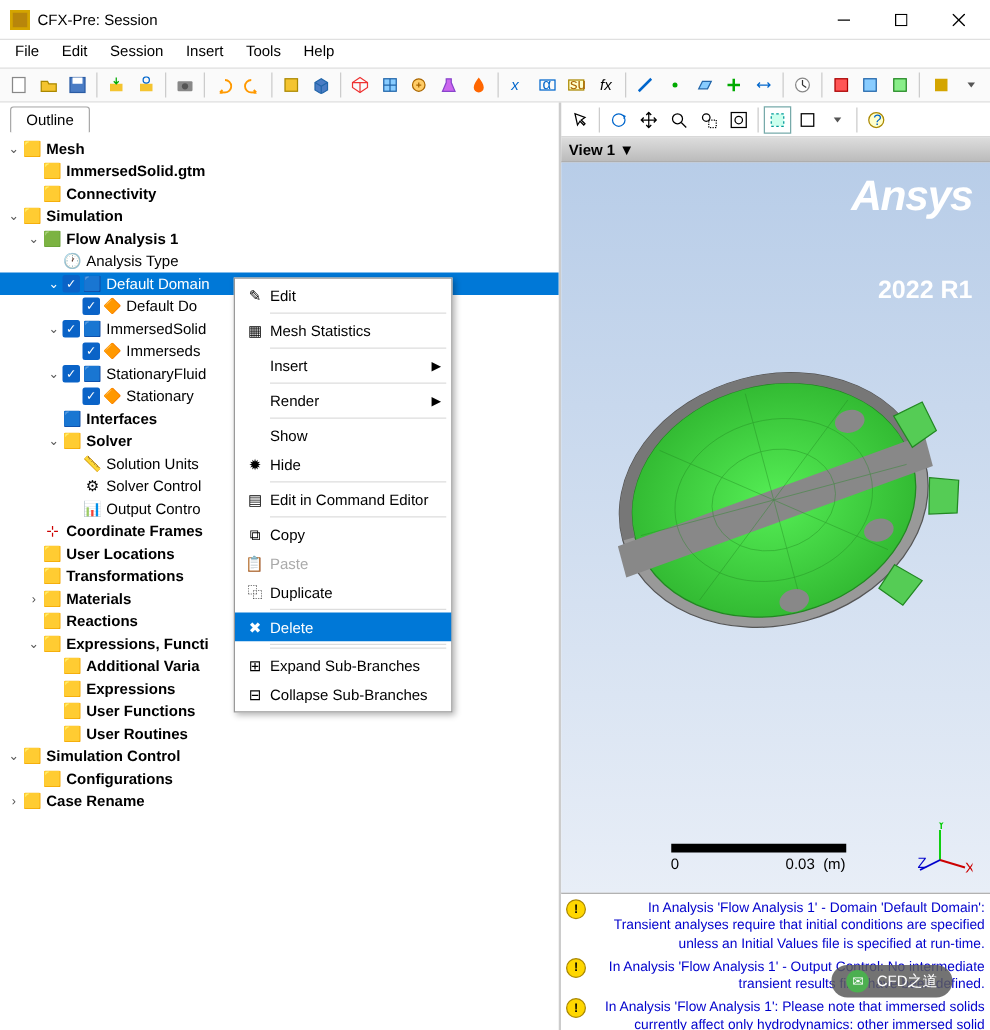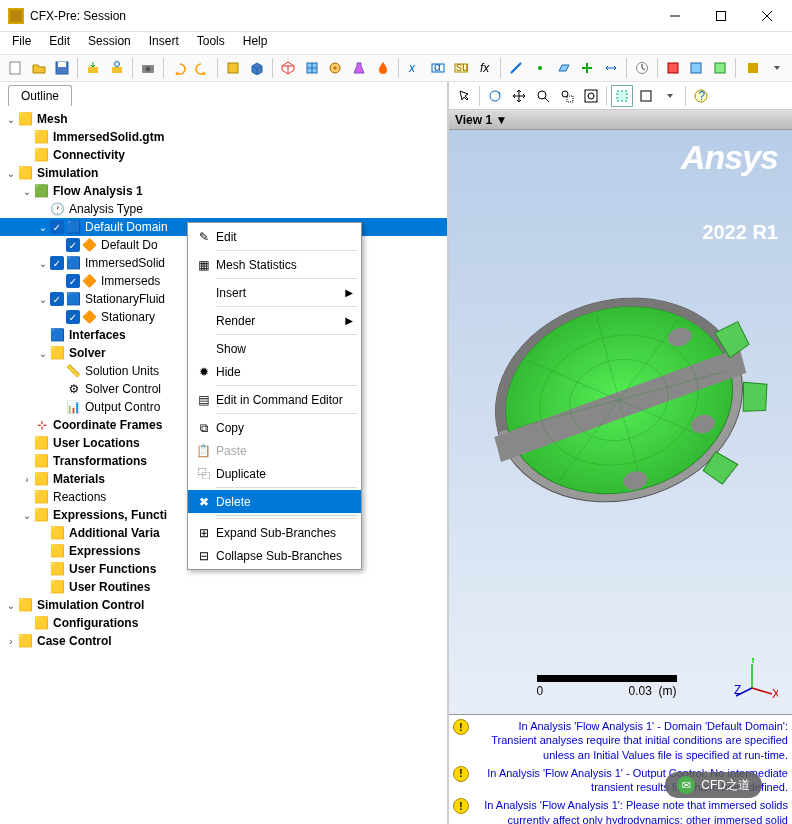--- a/index.html
+++ b/index.html
@@ -363,21 +363,21 @@
           <span class="nicon">🟨</span>
           <span class="nlabel" style="font-weight:bold">Transformations</span>
         </div>
       <div class="node" style="padding-left:20px">
           <span class="twisty">›</span>
           <span class="nicon">🟨</span>
           <span class="nlabel" style="font-weight:bold">Materials</span>
         </div>
       <div class="node" style="padding-left:34px">
           <span class="nicon">🟨</span>
-          <span class="nlabel" style="font-weight:normal">Reactions</span>
+          <span class="nlabel" style="font-weight:bold">Reactions</span>
         </div>
       <div class="node" style="padding-left:20px">
           <span class="twisty">⌄</span>
           <span class="nicon">🟨</span>
           <span class="nlabel" style="font-weight:bold">Expressions, Functi</span>
         </div>
       <div class="node" style="padding-left:50px">
           <span class="nicon">🟨</span>
           <span class="nlabel" style="font-weight:bold">Additional Varia</span>
         </div>
@@ -398,21 +398,21 @@
           <span class="nicon">🟨</span>
           <span class="nlabel" style="font-weight:bold">Simulation Control</span>
         </div>
       <div class="node" style="padding-left:34px">
           <span class="nicon">🟨</span>
           <span class="nlabel" style="font-weight:bold">Configurations</span>
         </div>
       <div class="node" style="padding-left:4px">
           <span class="twisty">›</span>
           <span class="nicon">🟨</span>
-          <span class="nlabel" style="font-weight:bold">Case Control</span>
+          <span class="nlabel" style="font-weight:bold">Case Rename</span>
         </div>
     </div>
   </div>
 
   <div class="rightpane">
     <div class="rtoolbar">
       <div class="tbtn">
           <svg width="14" height="14">
             <path d="M3 2l2 9 2-3 3 3 1-1-3-3 3-2z" fill="#fff" stroke="#000"></path>
           </svg>

